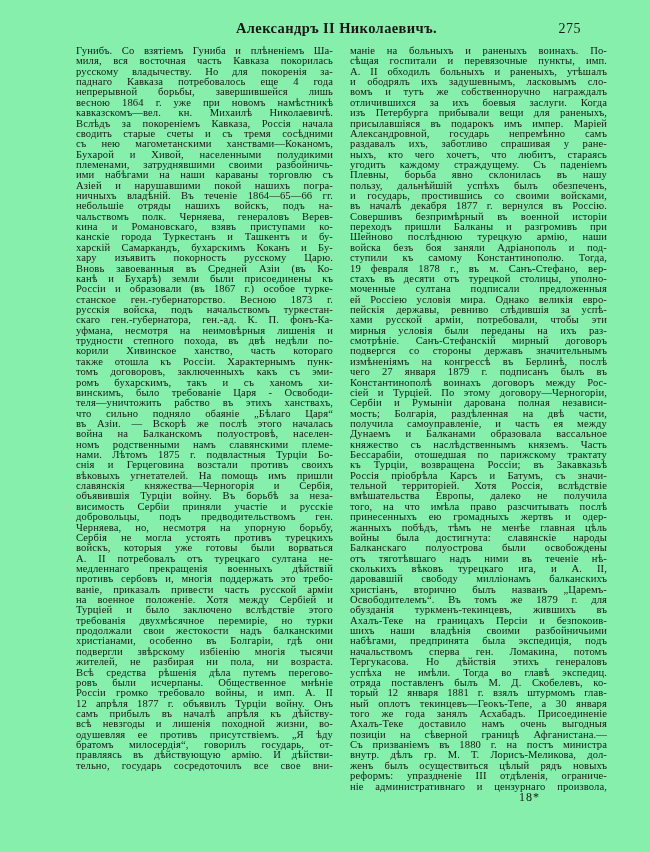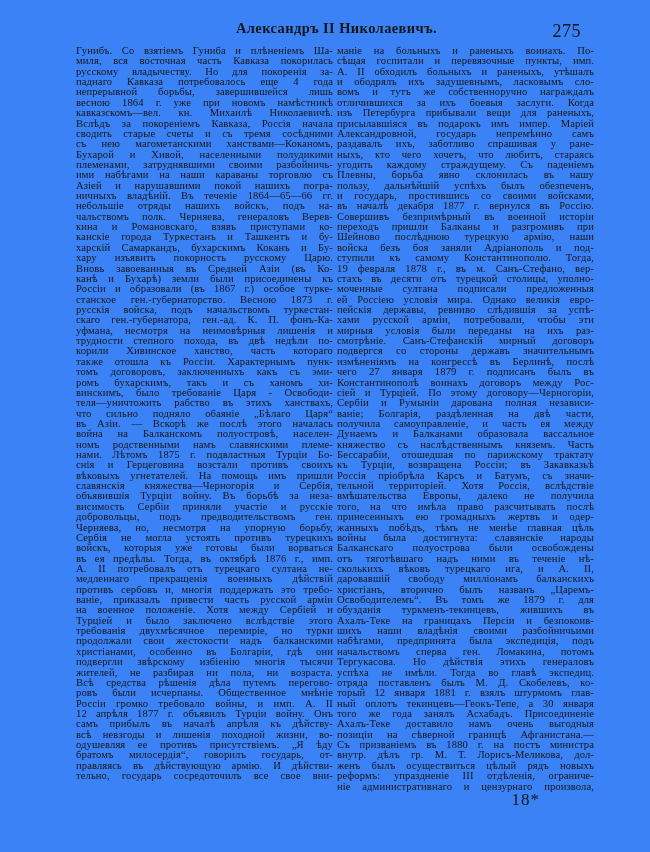--- a/index.html
+++ b/index.html
@@ -6,64 +6,64 @@
   body {
     width: 650px; height: 852px;
     background: #fbfbf9;
     font-family: "Liberation Serif", serif;
     color: #161616;
     overflow: hidden;
   }
   .page {
     position: relative;
     width: 650px; height: 852px;
-    background: #3b82f6;
+    background: #86efac;
   }
   .page-header {
     position: absolute;
     top: 20px; left: 78px; width: 517px;
     height: 18px;
   }
   .header-title {
     position: absolute;
     left: 0; right: 0;
     text-align: center;
     font-weight: bold;
     font-size: 14.5px;
     letter-spacing: 0.4px;
     white-space: nowrap;
   }
   .page-number {
     position: absolute;
     right: 14px; top: 1px;
-    font-size: 18px;
+    font-size: 14px;
     letter-spacing: 0.5px;
   }
   .text-columns {
     position: absolute;
     top: 46px; left: 76px;
     display: flex;
-    gap: 4px;
+    gap: 17px;
   }
   .col { width: 257px; }
   .text-line {
     font-size: 10.6px;
     line-height: 10.36px;
     height: 10.36px;
     text-align: justify;
     text-align-last: justify;
     letter-spacing: 0.1px;
     white-space: normal;
     overflow: visible;
   }
   .footer-mark {
     position: absolute;
     top: 790px; left: 455px; width: 85px;
     text-align: right;
-    font-size: 17px;
+    font-size: 12px;
     letter-spacing: 1px;
   }
 </style>
 </head>
 <body>
 
 <div class="page">
 
   <div class="page-header">
     <div class="header-title">Александръ II Николаевичъ.</div>
@@ -114,21 +114,20 @@
         <div class="text-line">нами. Лѣтомъ 1875 г. подвластныя Турціи Бо-</div>
         <div class="text-line">снія и Герцеговина возстали противъ своихъ</div>
         <div class="text-line">вѣковыхъ угнетателей. На помощь имъ пришли</div>
         <div class="text-line">славянскія княжества—Черногорія и Сербія,</div>
         <div class="text-line">объявившія Турціи войну. Въ борьбѣ за неза-</div>
         <div class="text-line">висимость Сербіи приняли участіе и русскіе</div>
         <div class="text-line">добровольцы, подъ предводительствомъ ген.</div>
         <div class="text-line">Черняева, но, несмотря на упорную борьбу,</div>
         <div class="text-line">Сербія не могла устоять противъ турецкихъ</div>
         <div class="text-line">войскъ, которыя уже готовы были ворваться</div>
-        <div class="text-line">въ ея предѣлы. Тогда, въ октябрѣ 1876 г., имп.</div>
         <div class="text-line">А. II потребовалъ отъ турецкаго султана не-</div>
         <div class="text-line">медленнаго прекращенія военныхъ дѣйствій</div>
         <div class="text-line">противъ сербовъ и, многія поддержать это требо-</div>
         <div class="text-line">ваніе, приказалъ привести часть русской арміи</div>
         <div class="text-line">на военное положеніе. Хотя между Сербіей и</div>
         <div class="text-line">Турціей и было заключено вслѣдствіе этого</div>
         <div class="text-line">требованія двухмѣсячное перемиріе, но турки</div>
         <div class="text-line">продолжали свои жестокости надъ балканскими</div>
         <div class="text-line">христіанами, особенно въ Болгаріи, гдѣ они</div>
         <div class="text-line">подвергли звѣрскому избіенію многія тысячи</div>
@@ -173,21 +172,21 @@
         <div class="text-line">пейскія державы, ревниво слѣдившія за успѣ-</div>
         <div class="text-line">хами русской арміи, потребовали, чтобы эти</div>
         <div class="text-line">мирныя условія были переданы на ихъ раз-</div>
         <div class="text-line">смотрѣніе. Санъ-Стефанскій мирный договоръ</div>
         <div class="text-line">подвергся со стороны державъ значительнымъ</div>
         <div class="text-line">измѣненіямъ на конгрессѣ въ Берлинѣ, послѣ</div>
         <div class="text-line">чего 27 января 1879 г. подписанъ былъ въ</div>
         <div class="text-line">Константинополѣ воинахъ договоръ между Рос-</div>
         <div class="text-line">сіей и Турціей. По этому договору—Черногоріи,</div>
         <div class="text-line">Сербіи и Румыніи дарована полная независи-</div>
-        <div class="text-line">ваніе; Болгарія, раздѣленная на двѣ части,</div>
+        <div class="text-line">мость; Болгарія, раздѣленная на двѣ части,</div>
         <div class="text-line">получила самоуправленіе, и часть ея между</div>
         <div class="text-line">Дунаемъ и Балканами образовала вассальное</div>
         <div class="text-line">княжество съ наслѣдственнымъ княземъ. Часть</div>
         <div class="text-line">Бессарабіи, отошедшая по парижскому трактату</div>
         <div class="text-line">къ Турціи, возвращена Россіи; въ Закавказьѣ</div>
         <div class="text-line">Россія пріобрѣла Карсъ и Батумъ, съ значи-</div>
         <div class="text-line">тельной территоріей. Хотя Россія, вслѣдствіе</div>
         <div class="text-line">вмѣшательства Европы, далеко не получила</div>
         <div class="text-line">того, на что имѣла право разсчитывать послѣ</div>
         <div class="text-line">принесенныхъ ею громадныхъ жертвъ и одер-</div>

